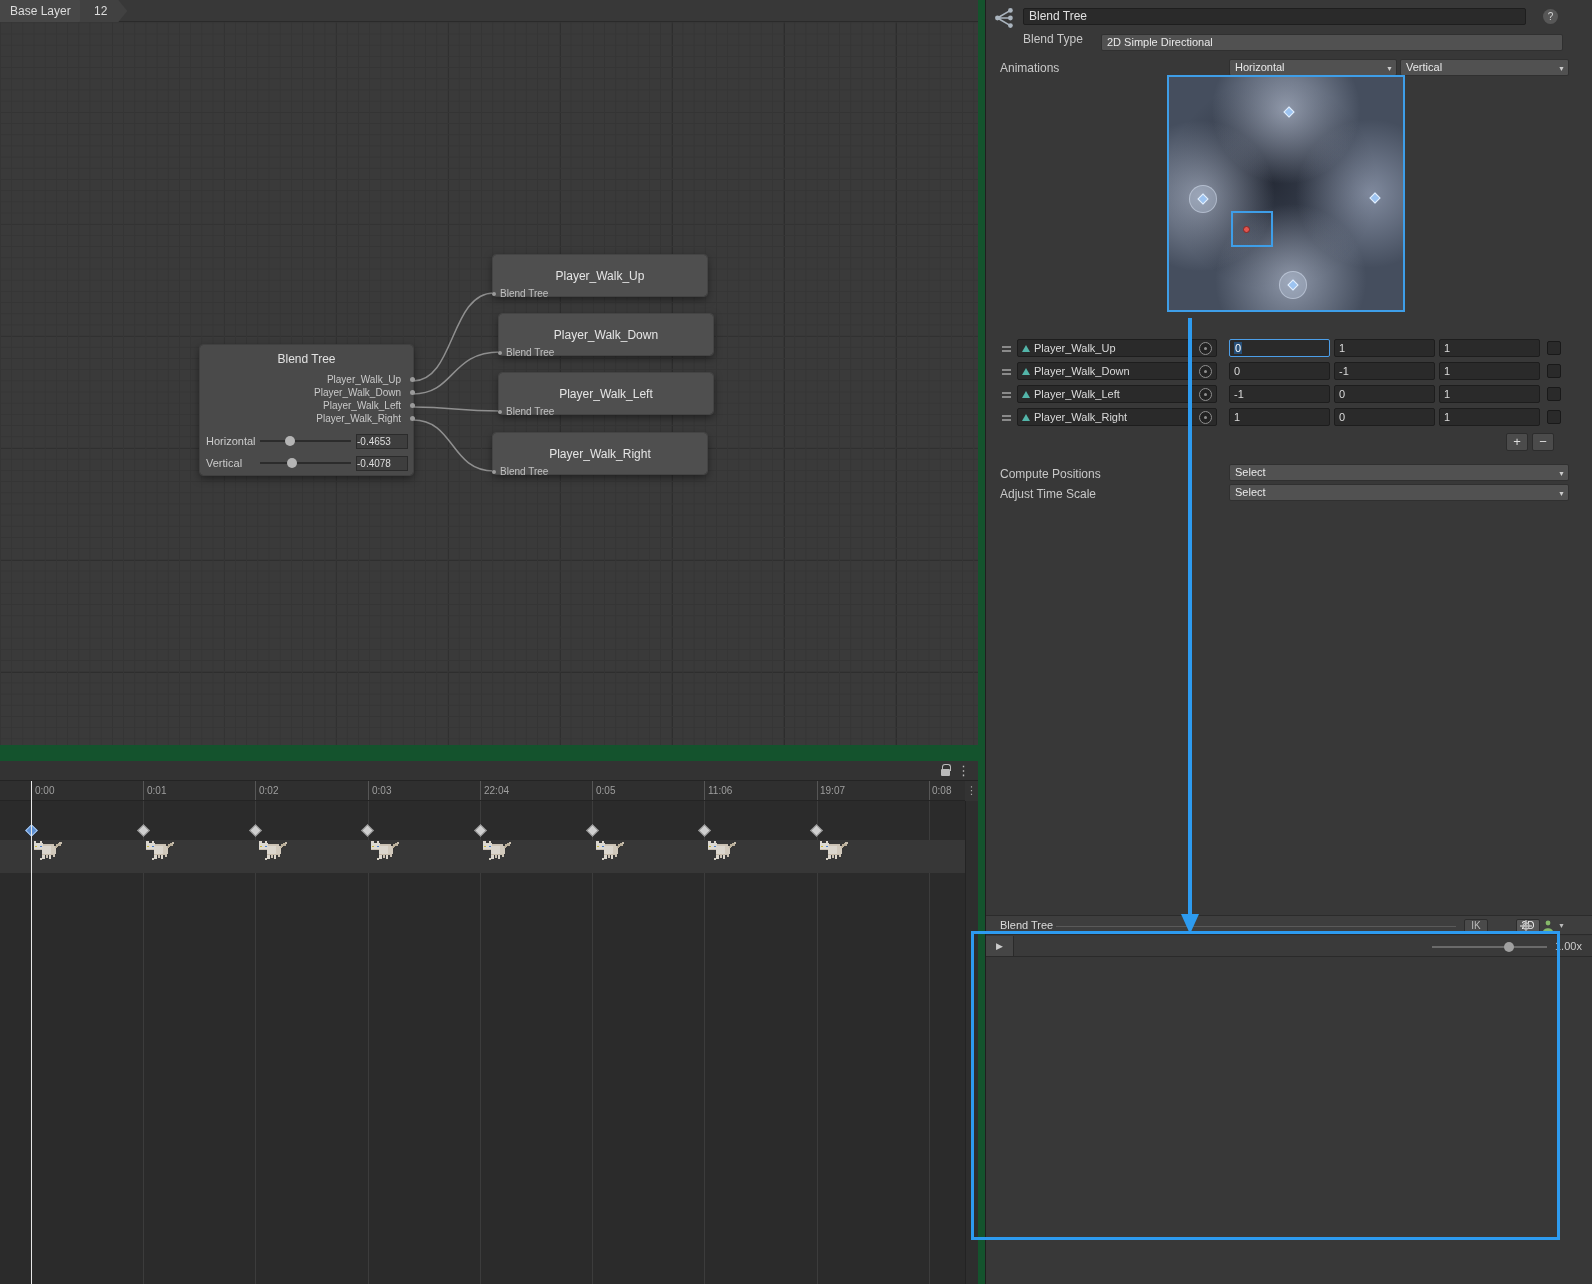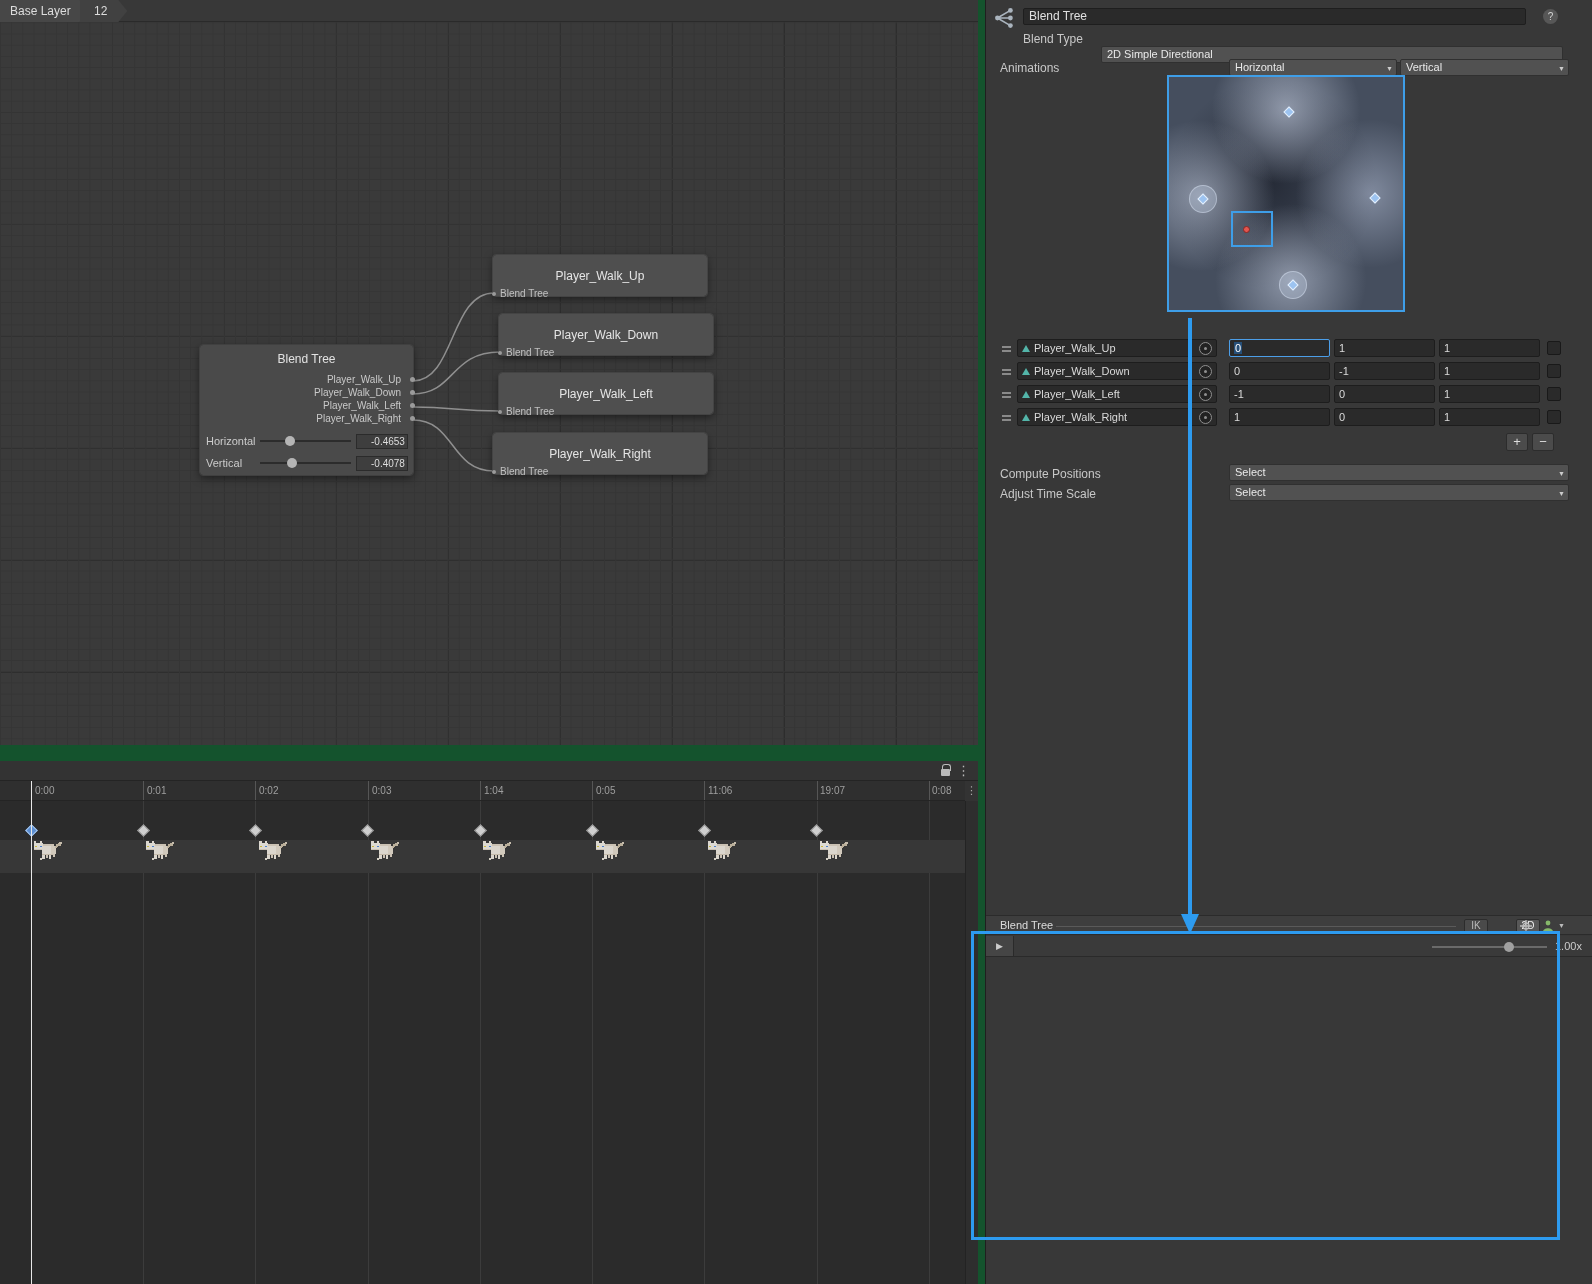--- a/index.html
+++ b/index.html
@@ -30,21 +30,21 @@
   .node-title { text-align:center; padding-top:7px; height:28px; font-size:12px; color:#e2e2e2; }
   .slot { position:relative; text-align:right; padding-right:12px; font-size:10px; line-height:13px; color:#c9c9c9; }
   .slot i { position:absolute; right:-2px; top:4px; width:5px; height:5px; border-radius:50%; background:#9a9a9a; }
   .param-row { position:absolute; left:6px; right:5px; height:16px; display:flex; align-items:center; }
   .pr-h { top:88px; } .pr-v { top:110px; }
   .plabel { width:49px; font-size:11px; color:#cccccc; overflow:hidden; white-space:nowrap; }
   .ptrack { flex:1; height:2px; background:#2c2c2c; position:relative; margin:0 5px; }
   .pknob { position:absolute; top:-4px; width:10px; height:10px; border-radius:50%; background:#b5b5b5; }
   .pr-h .pknob { left:27%; } .pr-v .pknob { left:30%; }
   .pval { width:52px; height:15px; background:#3e3e3e; border:1px solid #2b2b2b; font-size:10px; color:#dddddd;
-    line-height:13px; padding:0 14px; overflow:hidden; white-space:nowrap; }
+    line-height:13px; padding:0 0; overflow:hidden; white-space:nowrap; }
   .mnode { position:absolute; width:214px; height:41px; background:#4f4f4f; border-radius:3px;
     box-shadow:0 3px 9px rgba(0,0,0,.5); outline:1px solid #444444; display:flex; align-items:center; justify-content:center;
     font-size:12px; color:#e5e5e5; z-index:2; }
   #mnode0 { left:493px; top:255px; } #mnode1 { left:499px; top:314px; }
   #mnode2 { left:499px; top:373px; } #mnode3 { left:493px; top:433px; }
   .msub { position:absolute; font-size:10px; color:#c0c0c0; z-index:2; display:flex; align-items:center; gap:4px; }
   .msub i { width:4px; height:4px; border-radius:50%; background:#9a9a9a; }
   #msub0 { left:492px; top:288px; } #msub1 { left:498px; top:347px; }
   #msub2 { left:498px; top:406px; } #msub3 { left:492px; top:466px; }
   #graph-path { position:absolute; left:0; top:745px; width:978px; height:16px; background:#3e3e3e;
@@ -254,21 +254,21 @@
       <i class="tl-lock"></i>
       <span class="tl-kebab">⋮</span>
     </div>
     <div class="tl-ruler"></div>
     <div class="tl-corner"><span>⋮</span></div>
     <div class="tlabels">
       <span style="left:35px">0:00</span>
       <span style="left:147px">0:01</span>
       <span style="left:259px">0:02</span>
       <span style="left:372px">0:03</span>
-      <span style="left:484px">1:04</span>
+      <span style="left:484px">22:04</span>
       <span style="left:596px">0:05</span>
       <span style="left:708px">11:06</span>
       <span style="left:820px">19:07</span>
       <span style="left:932px">0:08</span>
     </div>
     <div class="tl-grid"></div>
     <div class="tl-band"></div>
     <div class="tl-rightcol"></div>
 
     <div class="key sel" style="left:27px"></div>
@@ -313,21 +313,21 @@
       <path d="M5,12 L17,5 M5,12 L17,12 M5,12 L17,19" stroke="#AAB4BE" stroke-width="1.5" fill="none"></path>
       <circle cx="5" cy="12" r="2.2" fill="#AAB4BE"></circle>
         <circle cx="17" cy="5" r="2.2" fill="#AAB4BE"></circle>
       <circle cx="17" cy="12" r="2.2" fill="#AAB4BE"></circle>
         <circle cx="17" cy="19" r="2.2" fill="#AAB4BE"></circle>
     </svg>
     <div class="insp-title">Blend Tree</div>
     <div class="insp-help">?</div>
 
     <span class="lbl" style="left:37px; top:32px">Blend Type</span>
-    <div class="field" style="left:115px; top:46px; width:462px">2D Simple Directional</div>
+    <div class="field" style="left:115px; top:34px; width:462px">2D Simple Directional</div>
 
     <span class="lbl" style="left:14px; top:61px">Animations</span>
     <div class="field dd" style="left:243px; top:59px; width:168px">
       <span>Horizontal</span><b>▼</b>
     </div>
     <div class="field dd" style="left:414px; top:59px; width:169px">
       <span>Vertical</span><b>▼</b>
     </div>
 
     <div class="bspace">

